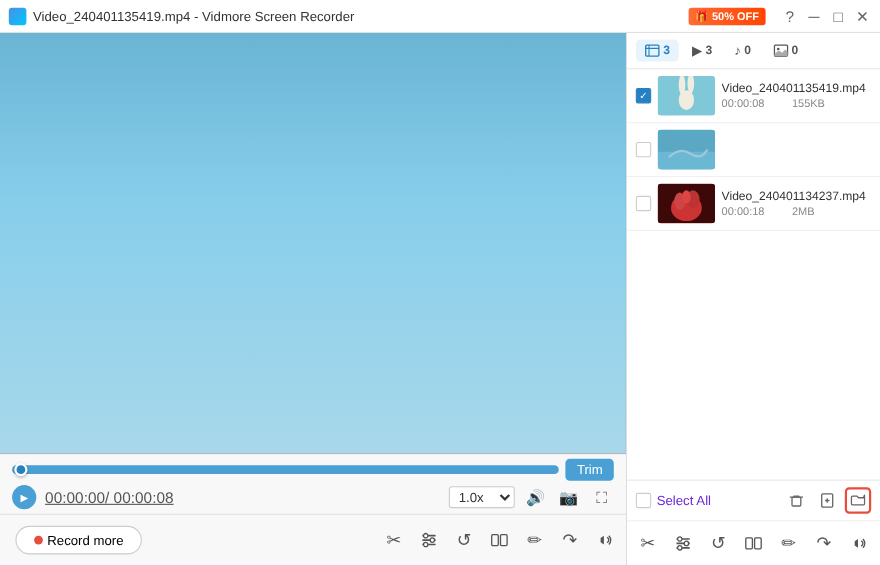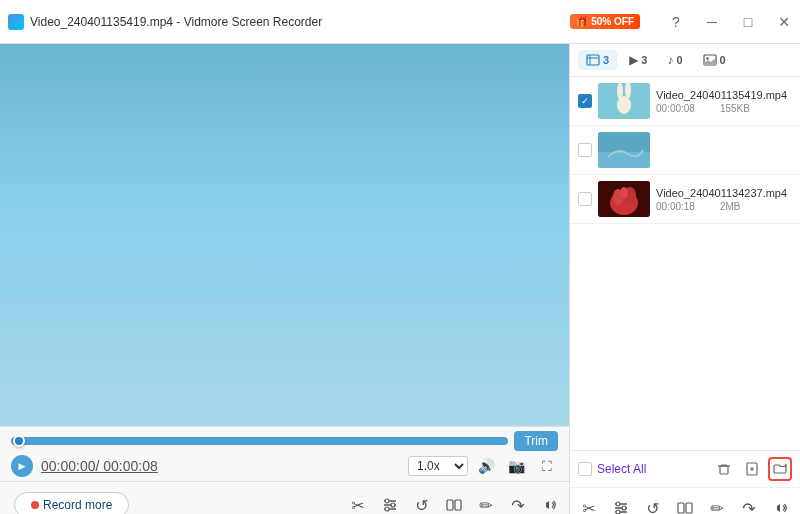--- a/index.html
+++ b/index.html
@@ -7,21 +7,21 @@
       width: 800px;
       height: 514px;
       font-family: 'Segoe UI', Arial, sans-serif;
       font-size: 12px;
       background: #f0f0f0;
       overflow: hidden;
     }
 
     
     .title-bar {
-      height: 44px;
+      height: 30px;
       background: #fff;
       display: flex;
       align-items: center;
       justify-content: space-between;
       padding: 0 8px;
       border-bottom: 1px solid #e0e0e0;
       user-select: none;
     }
     .title-bar-left {
       display: flex;
@@ -32,21 +32,21 @@
     }
     .title-bar-icon {
       width: 16px;
       height: 16px;
       background: linear-gradient(135deg, #4a90e2, #00c6ff);
       border-radius: 3px;
     }
     .title-bar-controls {
       display: flex;
       align-items: center;
-      gap: 20px;
+      gap: 6px;
       padding-left: 40px;
     }
     .promo-badge {
       background: linear-gradient(90deg, #ff6b35, #ff4500);
       color: #fff;
       font-size: 10px;
       font-weight: bold;
       padding: 2px 6px;
       border-radius: 3px;
       margin-right: 8px;
@@ -197,21 +197,21 @@
       border-radius: 3px;
     }
 
     .record-more-btn {
       margin: 6px 8px;
       background: #fff;
       border: 1px solid #ccc;
       border-radius: 16px;
       padding: 5px 16px;
       font-size: 12px;
-      color: #0c4a6e;
+      color: #000000;
       cursor: pointer;
       display: inline-flex;
       align-items: center;
       gap: 4px;
     }
 
     .toolbar-icons {
       display: flex;
       align-items: center;
       gap: 6px;

